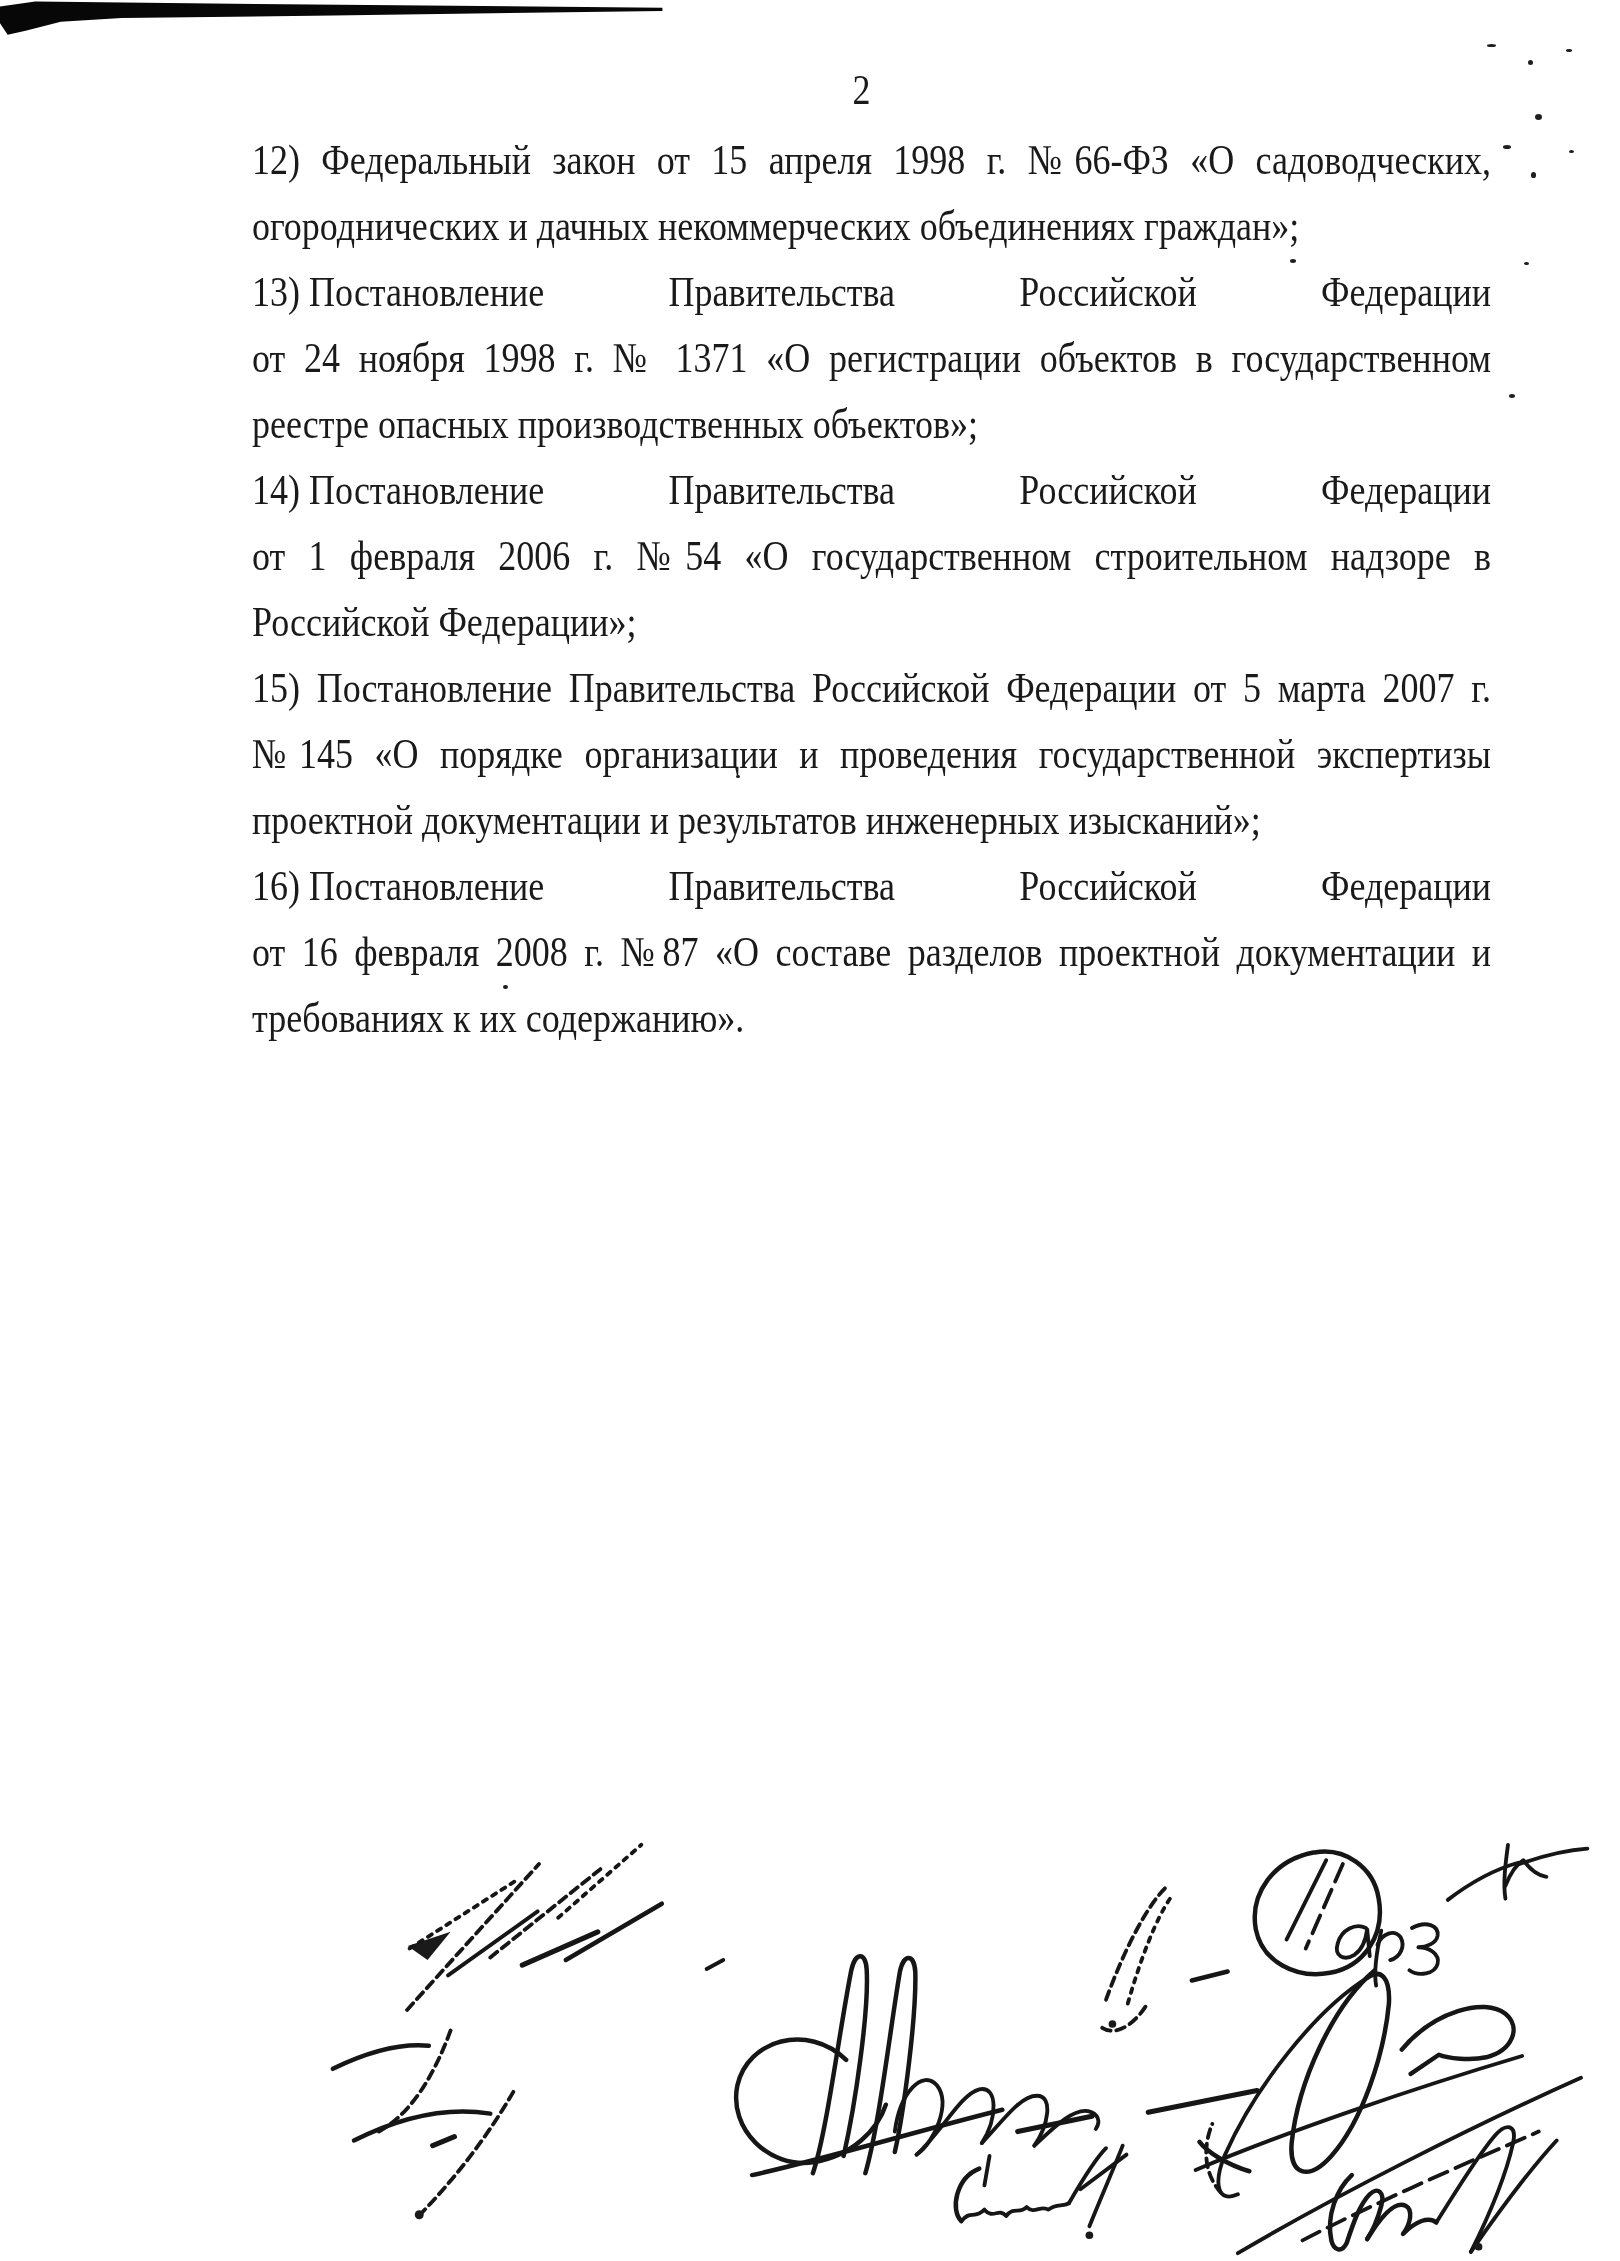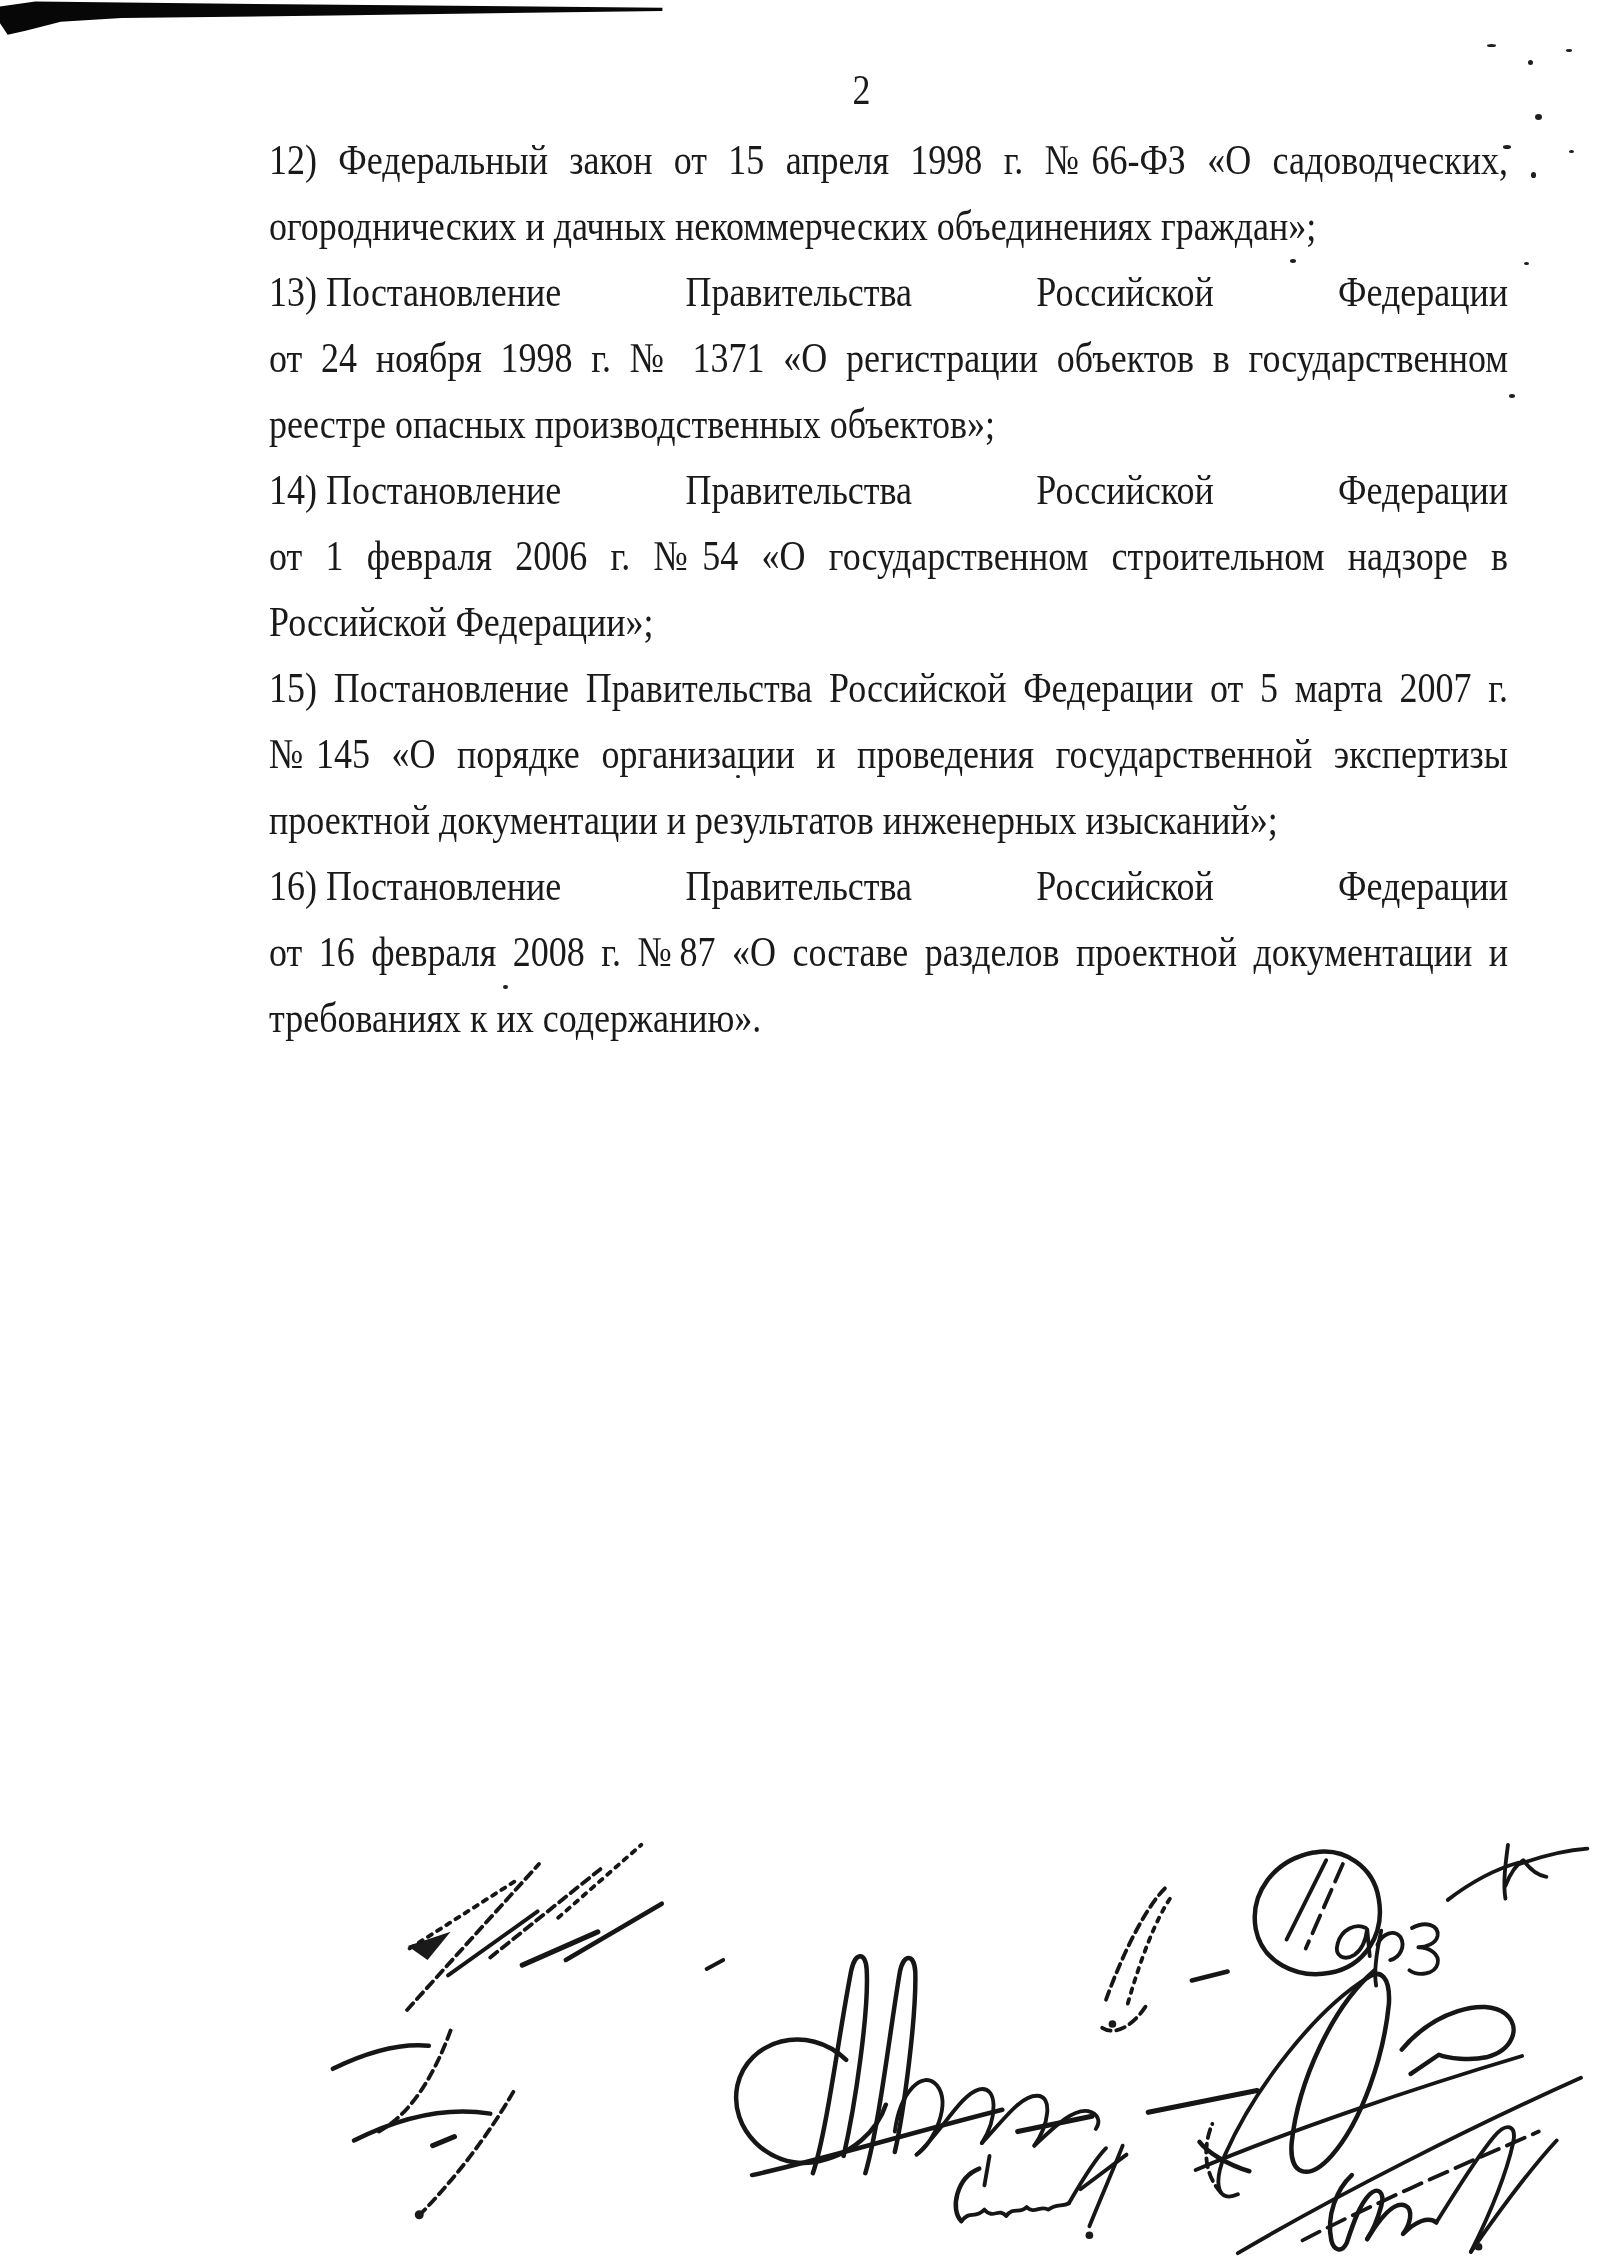--- a/index.html
+++ b/index.html
@@ -4,21 +4,21 @@
 <style>
   html,body { margin:0; padding:0; background:#e8e8e8; }
   .page {
     position:relative; width:1620px; height:2261px; background:#ffffff;
     font-family:"Liberation Serif","DejaVu Serif",serif; color:#1a1a1a; overflow:hidden;
   }
   .pagenum {
     position:absolute; left:823px; top:67px; width:77px; text-align:center;
     font-size:36px; line-height:46px; transform:scaleY(1.18); transform-origin:50% 50%;
   }
-  .textblock { position:absolute; left:269px; top:127px; width:1239px; }
+  .textblock { position:absolute; left:252px; top:127px; width:1239px; }
   .line {
     height:66px; line-height:66px; font-size:36px;
     transform:scaleY(1.18); transform-origin:0 50%;
   }
   .line.j { text-align:justify; text-align-last:justify; }
   .line.split { display:flex; justify-content:space-between; }
   .line.split span { white-space:nowrap; }
   .speck { position:absolute; background:#1f1f1f; border-radius:50%; }
   .streak-svg, .sig-svg { position:absolute; left:0; top:0; }
   .s  { fill:none; stroke:#161616; stroke-width:6; stroke-linecap:round; stroke-linejoin:round; }

